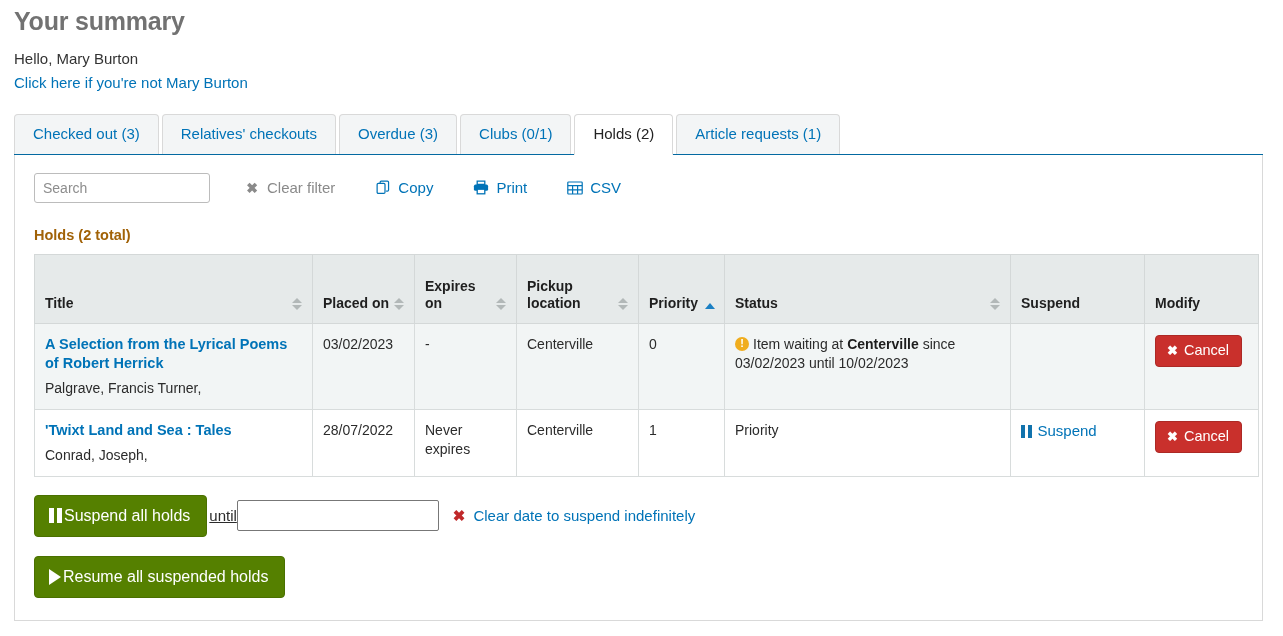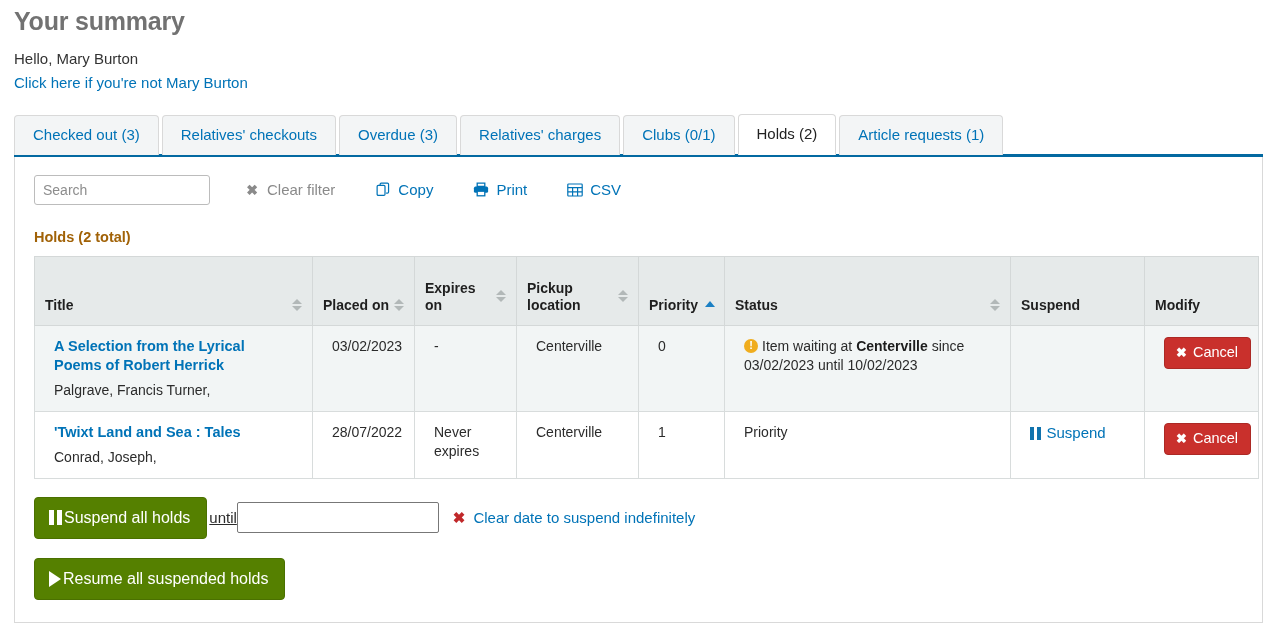--- a/index.html
+++ b/index.html
@@ -44,22 +44,22 @@
     font-size: 15px;
     color: #0073b7;
     text-decoration: none;
     font-weight: normal;
   }
 
   
   .tabs {
     margin-top: 22px;
     display: flex;
-    align-items: flex-end;
-    border-bottom: 3px solid #0369a1;
+    align-items: flex-start;
+    border-bottom: 1px solid #0369a1;
     padding-left: 0;
     position: relative;
     z-index: 2;
   }
   .tab {
     font-size: 15px;
     color: #0073b7;
     background: #f3f5f6;
     border: 1px solid #d9d9d9;
     border-bottom: none;
@@ -162,28 +162,28 @@
     text-align: left;
     vertical-align: bottom;
     padding: 8px 10px 10px 10px;
     height: 50px;
     position: relative;
     cursor: pointer;
     line-height: 1.25;
   }
   table.holds-table th .th-inner {
     display: flex;
-    align-items: center;
+    align-items: flex-end;
     justify-content: space-between;
     gap: 4px;
   }
   table.holds-table th.nosort { cursor: default; }
   table.holds-table td {
     border: 1px solid #d8dcdc;
-    padding: 11px 19px;
+    padding: 11px 10px;
     vertical-align: top;
     line-height: 1.38;
     color: #2b2b2b;
   }
   tr.row-odd td { background: #f2f5f5; }
   tr.row-even td { background: #ffffff; }
 
   .sort-both {
     display: inline-block;
     width: 10px;
@@ -388,21 +388,20 @@
   <h1 class="page-title">Your summary</h1>
 
   <div class="greeting">Hello, Mary Burton</div>
 
   <a href="#" class="not-you-link">Click here if you're not Mary Burton</a>
 
   <div class="tabs">
     <div class="tab">Checked out (3)</div>
     <div class="tab">Relatives' checkouts</div>
     <div class="tab">Overdue (3)</div>
-    <div class="tab">Relatives' charges</div>
     <div class="tab">Clubs (0/1)</div>
     <div class="tab active">Holds (2)</div>
     <div class="tab">Article requests (1)</div>
   </div>
 
   <div class="tab-panel">
 
     <div class="toolbar">
       <input class="search-input" type="text" placeholder="Search" style="">
 

